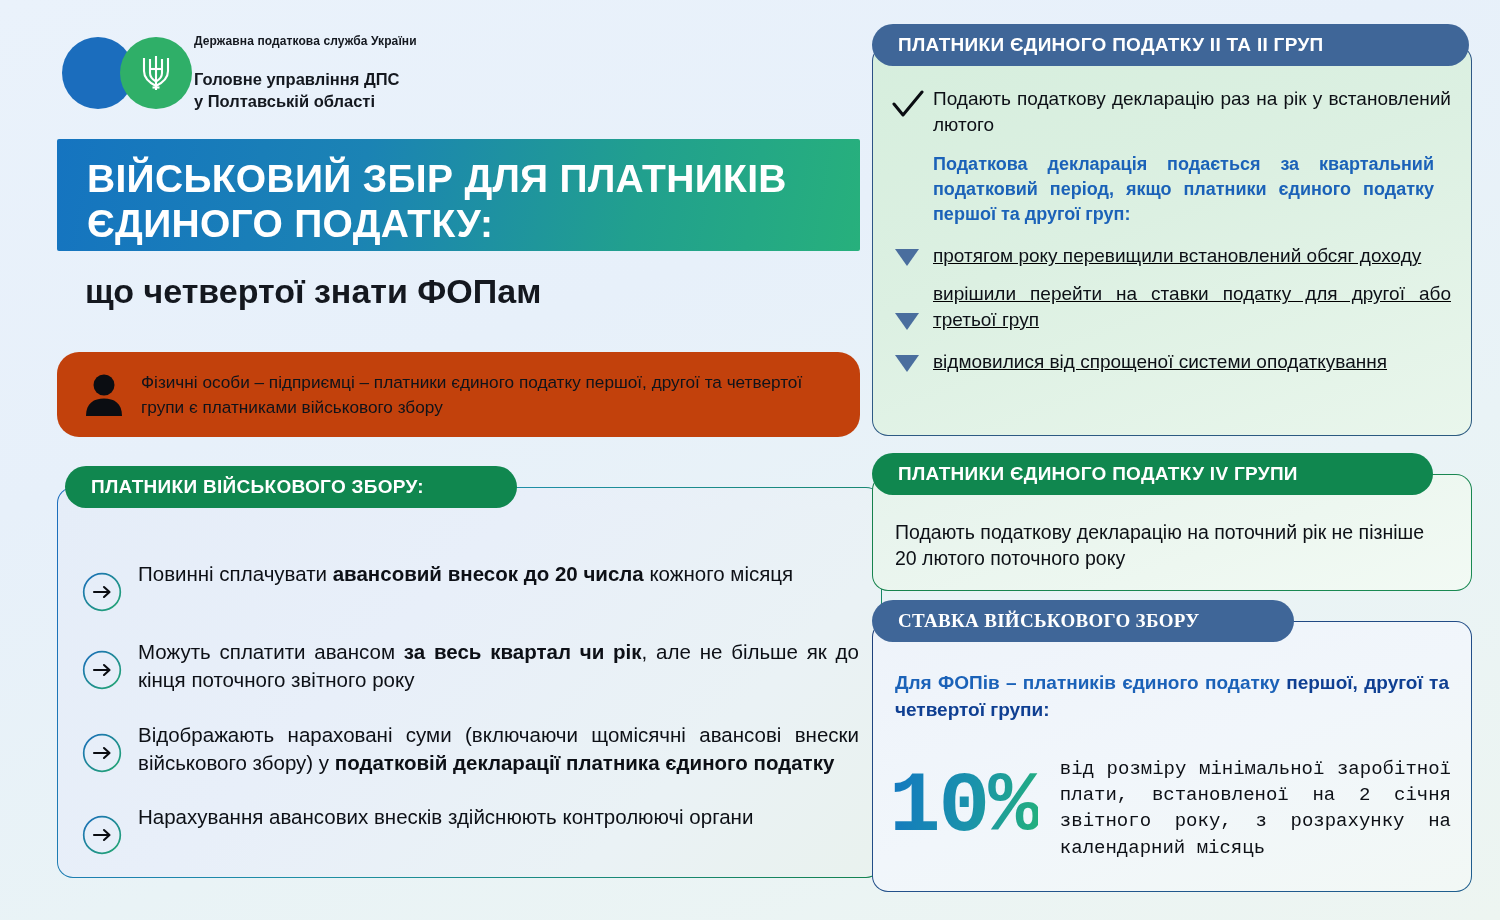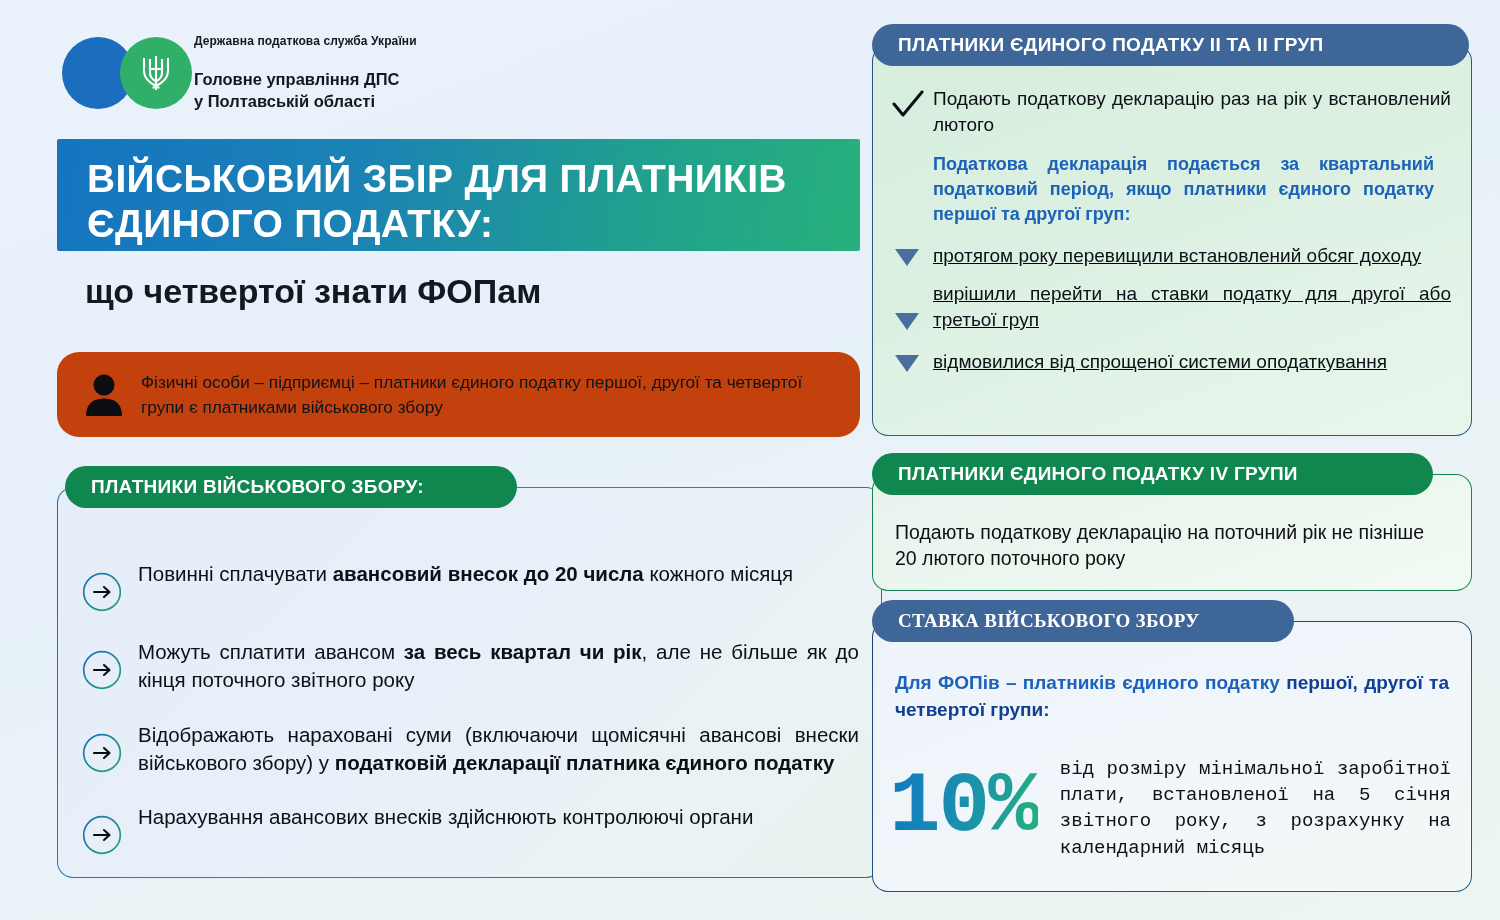--- a/index.html
+++ b/index.html
@@ -304,19 +304,19 @@
       <div class="g4-text">Подають податкову декларацію на поточний рік не пізніше 20 лютого поточного року</div>
     </div>
     <div class="card-head green">ПЛАТНИКИ ЄДИНОГО ПОДАТКУ IV ГРУПИ</div>
   </div>
 
   <div class="card" id="card-rate">
     <div class="card-body">
       <div class="rate-lead">Для ФОПів – платників єдиного податку <b>першої, другої та четвертої групи:</b></div>
       <div class="rate-row">
         <div class="rate-big">10%</div>
-        <div class="rate-desc">від розміру мінімальної заробітної плати, встановленої на 5 січня звітного року, з розрахунку на календарний місяць</div>
+        <div class="rate-desc">від розміру мінімальної заробітної плати, встановленої на 2 січня звітного року, з розрахунку на календарний місяць</div>
       </div>
     </div>
     <div class="card-head navy">СТАВКА ВІЙСЬКОВОГО ЗБОРУ</div>
   </div>
 
 </div>
 
 </body></html>

